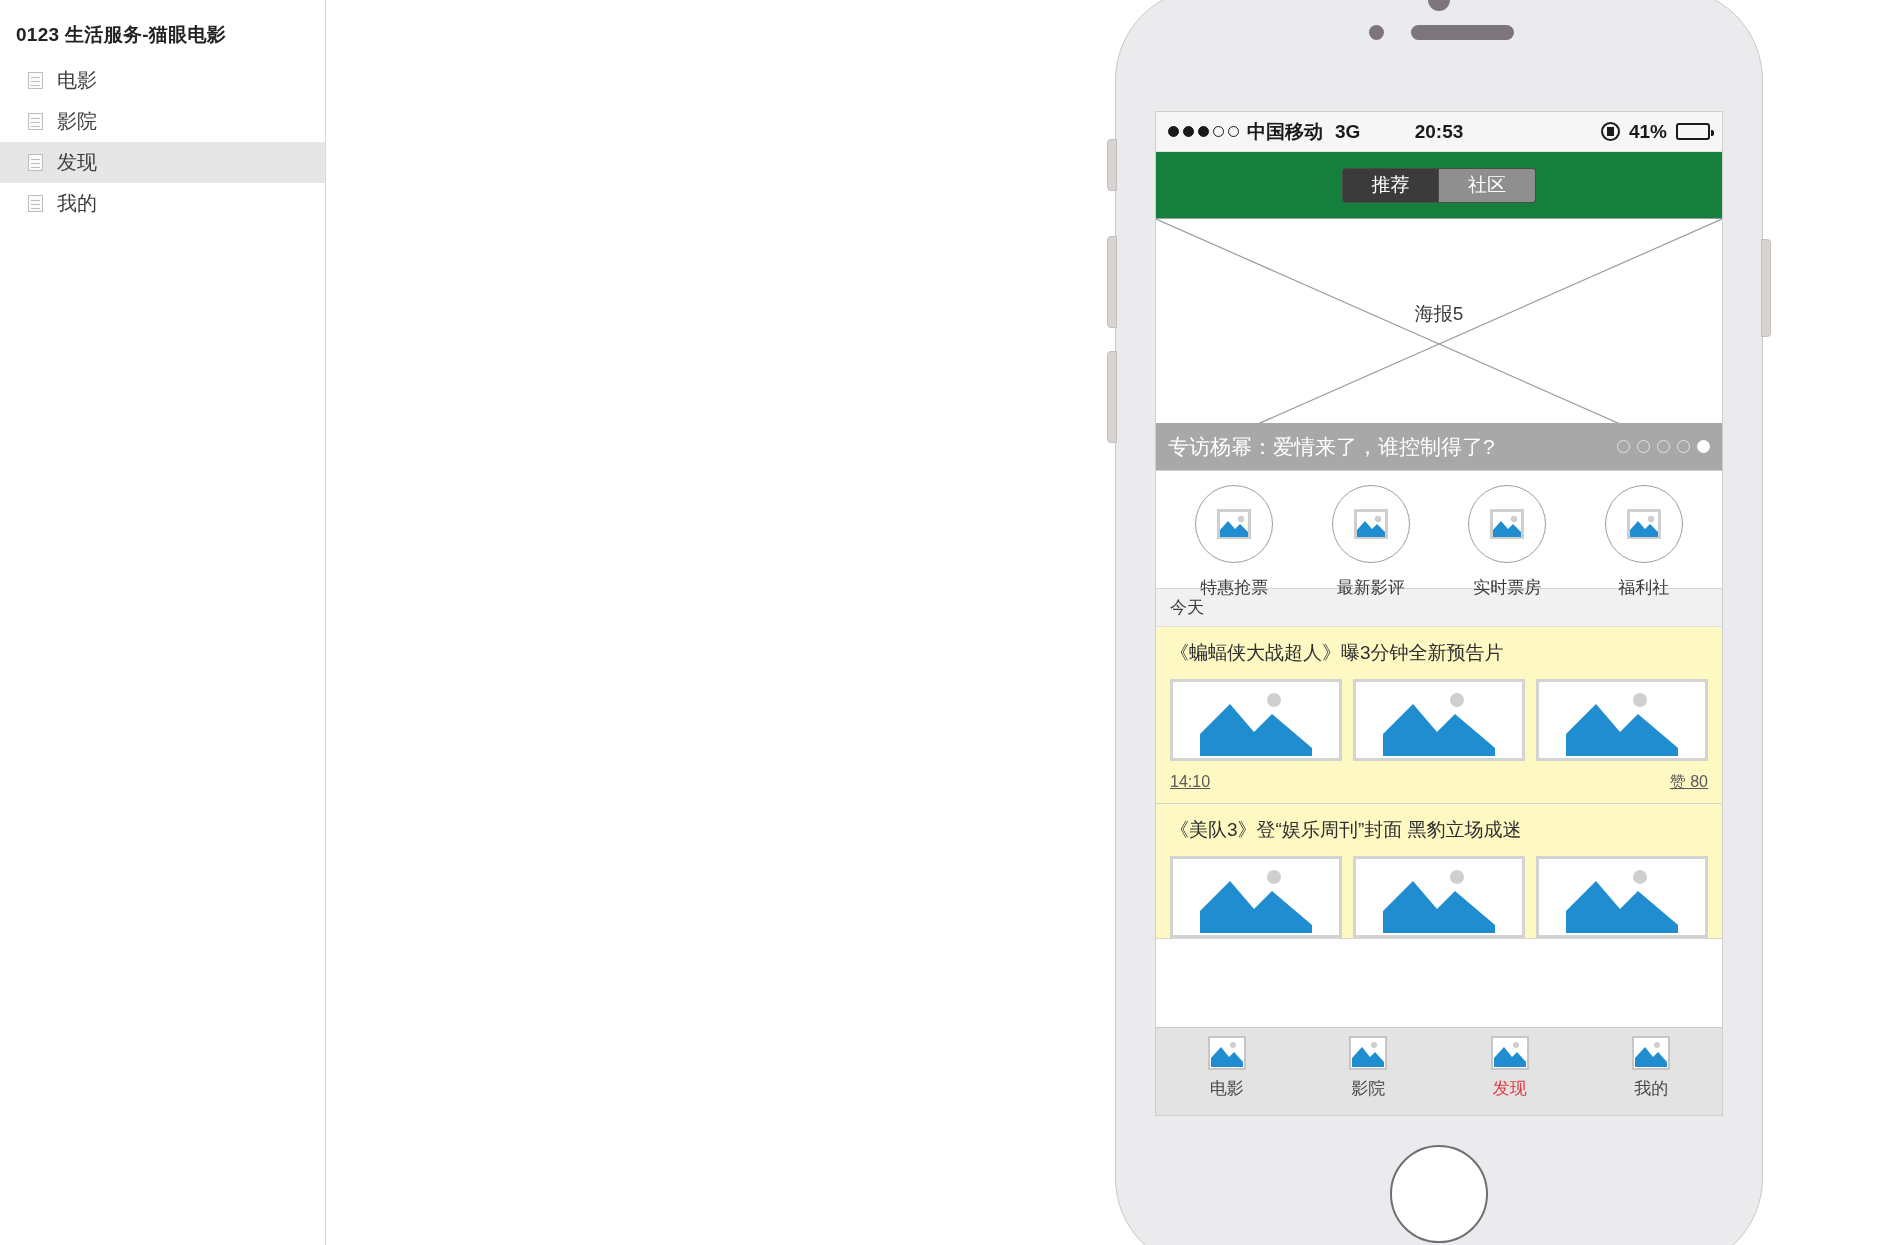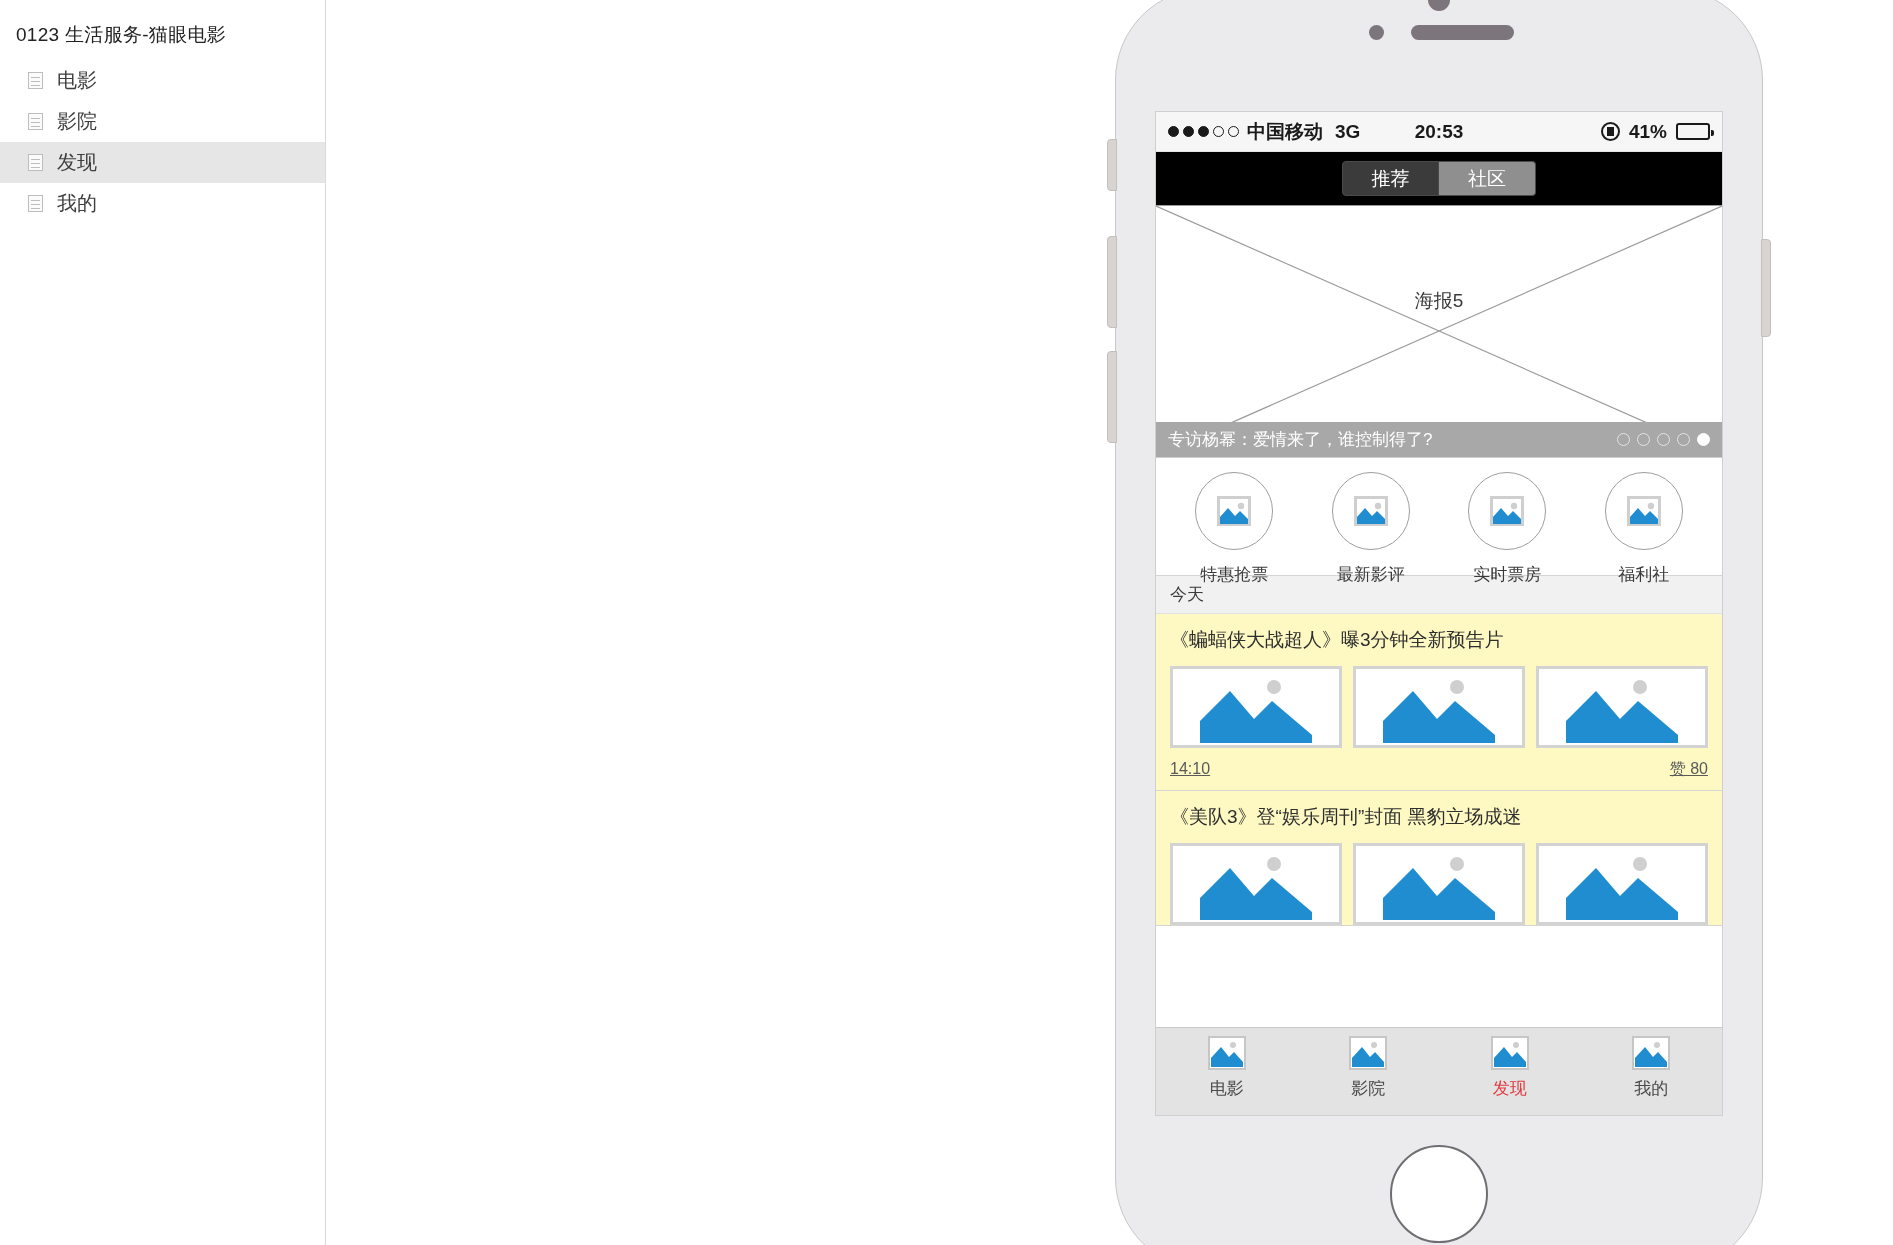--- a/index.html
+++ b/index.html
@@ -13,21 +13,21 @@
   #root { position: relative; width: 1893px; height: 1245px; }
 
   
   #sidebar {
     position: absolute; left: 0; top: 0;
     width: 326px; height: 1245px;
     background: #ffffff;
     border-right: 1px solid #d9d9d9;
   }
   #sidebar-title {
-    font-size: 19px; font-weight: normal; color: #222;
+    font-size: 19px; font-weight: bold; color: #222;
     padding: 22px 0 0 16px; letter-spacing: .3px;
     white-space: nowrap;
   }
   .nav-list { margin-top: 12px; }
   .nav-item {
     display: flex; align-items: center;
     height: 41px; padding-left: 28px;
     cursor: pointer;
   }
   .nav-item.active { background: #e6e6e6; }
@@ -160,21 +160,21 @@
     position: relative; padding: 2px;
   }
   #battery::after {
     content: ""; position: absolute; right: -6px; top: 5px;
     width: 3px; height: 6px; background: #1a1a1a; border-radius: 0 2px 2px 0;
   }
   #battery-fill { height: 100%; background: #1a1a1a; width: 41%; }
 
   
   #segbar {
-    height: 53px; background: #000000;
+    height: 66px; background: #15803d;
     display: flex; align-items: center; justify-content: center; text-align: center;
   }
   .seg {
     width: 97px; height: 35px;
     display: flex; align-items: center; justify-content: center;
     font-size: 19px; color: #ffffff;
     border: 1px solid #4a4a4a;
     background: #8f8f8f;
     cursor: pointer;
   }
@@ -193,23 +193,23 @@
   }
   #banner .xbox svg { width: 100%; height: 100%; display: block; }
   #banner-text {
     position: absolute; left: 50%; top: 38%;
     transform: translate(-50%,-50%);
     font-size: 19px; color: #3a3a3a;
     background: #ffffff; padding: 2px 8px;
   }
   #banner-caption {
     position: absolute; left: 0; right: 0; bottom: 0;
-    height: 35px; background: #a8a8a8;
+    height: 47px; background: #a8a8a8;
     display: flex; align-items: center; padding: 0 12px;
-    font-size: 17px; color: #ffffff;
+    font-size: 21px; color: #ffffff;
   }
   #dots { margin-left: auto; display: flex; gap: 7px; }
   #dots span {
     width: 13px; height: 13px; border-radius: 50%;
     border: 1.5px solid #e4e4e4;
   }
   #dots span.on { background: #ffffff; border-color: #ffffff; }
 
   
   #quick {

